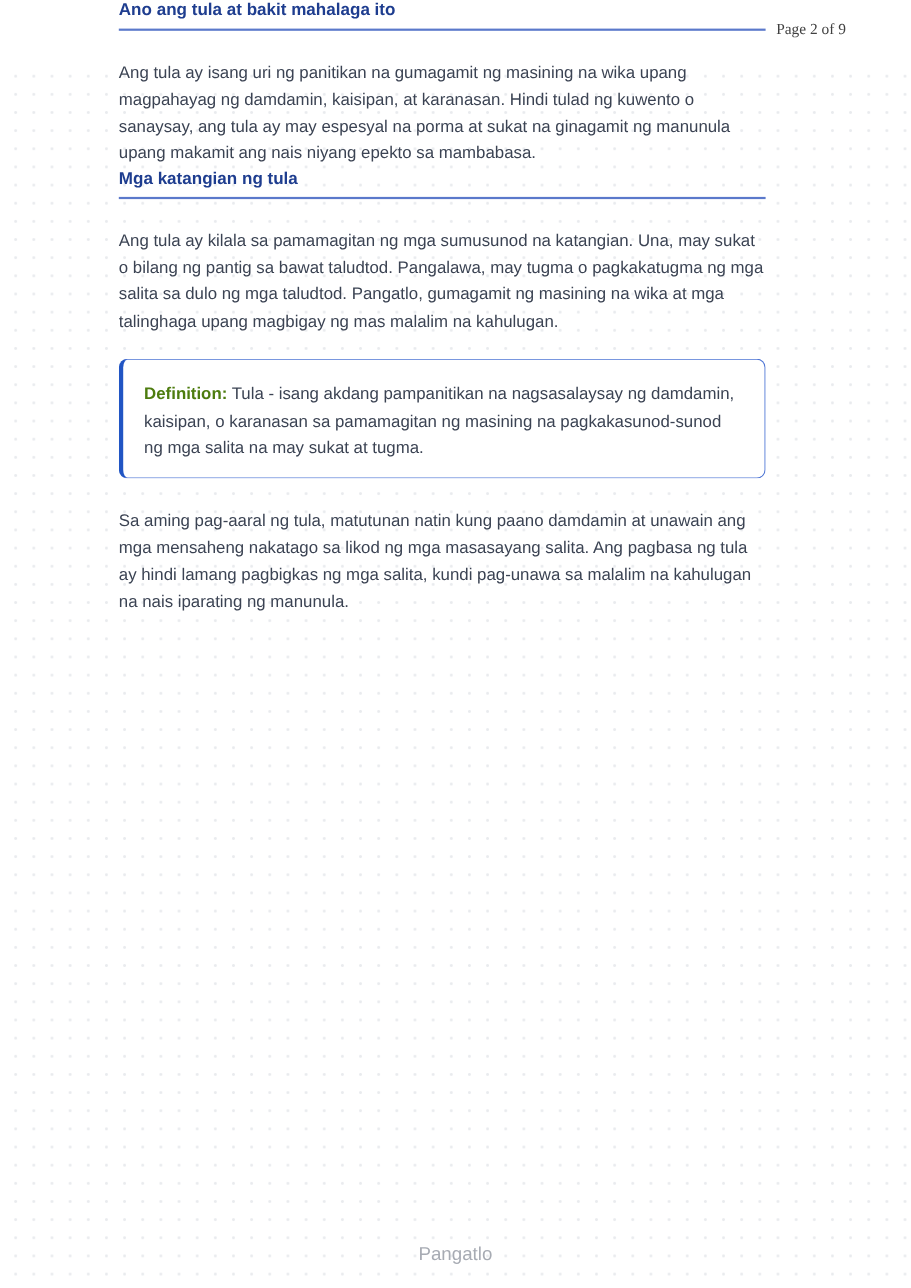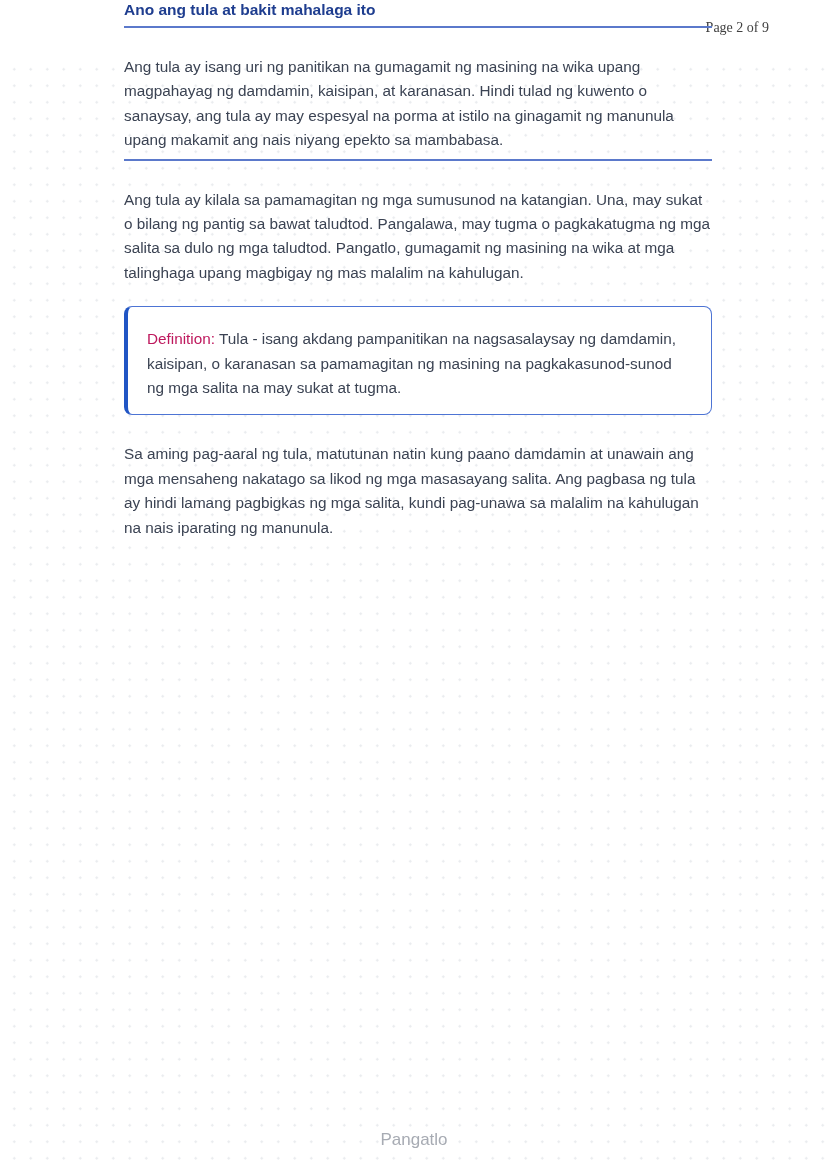--- a/index.html
+++ b/index.html
@@ -29,21 +29,21 @@
   .page-indicator {
     position: absolute;
     top: 20px;
     right: 59px;
     font-family: "Liberation Serif", serif;
     font-size: 14px;
     color: #404040;
   }
   .content {
     position: absolute;
-    left: 124px;
+    left: 108px;
     top: 0;
     width: 588px;
   }
   h2.sec-heading {
     margin: 0;
     font-size: 15.5px;
     font-weight: 700;
     line-height: 20px;
     color: #1e3d8f;
   }
@@ -70,22 +70,22 @@
     background: #ffffff;
     position: relative;
   }
   .definition-box p {
     margin: 0;
     font-size: 15.3px;
     line-height: 24.4px;
     color: #3b4353;
   }
   .definition-label {
-    font-weight: 400;
-    color: #be185d;
+    font-weight: 700;
+    color: #4d7c0f;
   }
   .closing-para { margin-top: 25px; }
   .footer-brand {
     position: absolute;
     left: 0;
     bottom: 21px;
     width: 828px;
     text-align: center;
     font-size: 17px;
     color: #a7abb3;
@@ -96,22 +96,23 @@
 
 <div class="dot-layer"></div>
 
 <div class="page-indicator">Page 2 of 9</div>
 
 <div class="content">
 
   <h2 class="sec-heading heading-1">Ano ang tula at bakit mahalaga ito</h2>
   <hr class="rule">
 
-  <p class="body-para">Ang tula ay isang uri ng panitikan na gumagamit ng masining na wika upang magpahayag ng damdamin, kaisipan, at karanasan. Hindi tulad ng kuwento o sanaysay, ang tula ay may espesyal na porma at istilo na ginagamit ng manunula upang makamit ang nais niyang epekto sa mambabasa.</p>
+  <p class="body-para">Ang tula ay isang uri ng panitikan na gumagamit ng masining na wika upang magpahayag ng damdamin, kaisipan, at karanasan. Hindi tulad ng kuwento o sanaysay, ang tula ay may espesyal na porma at sukat na ginagamit ng manunula upang makamit ang nais niyang epekto sa mambabasa.</p>
 
+  <h2 class="sec-heading heading-2">Mga katangian ng tula</h2>
   <hr class="rule">
 
   <p class="body-para">Ang tula ay kilala sa pamamagitan ng mga sumusunod na katangian. Una, may sukat o bilang ng pantig sa bawat taludtod. Pangalawa, may tugma o pagkakatugma ng mga salita sa dulo ng mga taludtod. Pangatlo, gumagamit ng masining na wika at mga talinghaga upang magbigay ng mas malalim na kahulugan.</p>
 
   <div class="definition-box">
     <p><span class="definition-label">Definition:</span><span> Tula - isang akdang pampanitikan na nagsasalaysay ng damdamin, kaisipan, o karanasan sa pamamagitan ng masining na pagkakasunod-sunod ng mga salita na may sukat at tugma.</span></p>
   </div>
 
   <p class="body-para closing-para">Sa aming pag-aaral ng tula, matutunan natin kung paano damdamin at unawain ang mga mensaheng nakatago sa likod ng mga masasayang salita. Ang pagbasa ng tula ay hindi lamang pagbigkas ng mga salita, kundi pag-unawa sa malalim na kahulugan na nais iparating ng manunula.</p>
 

